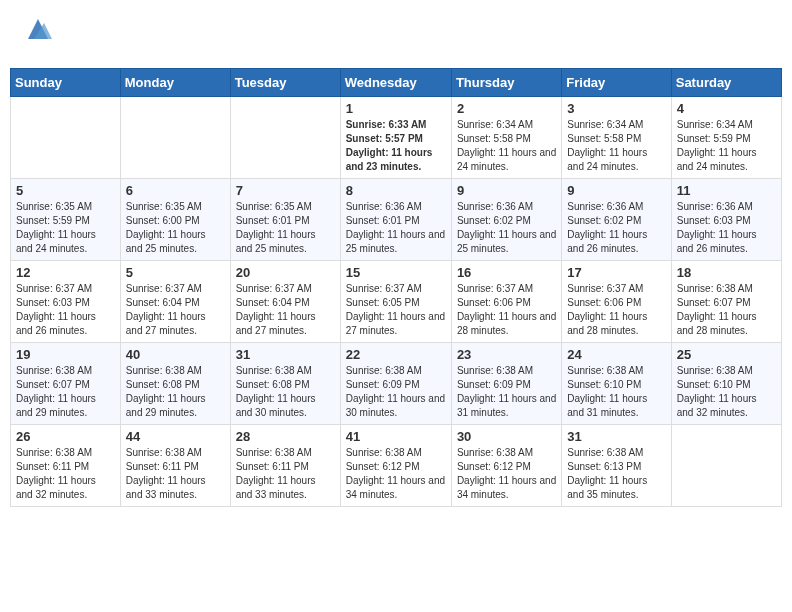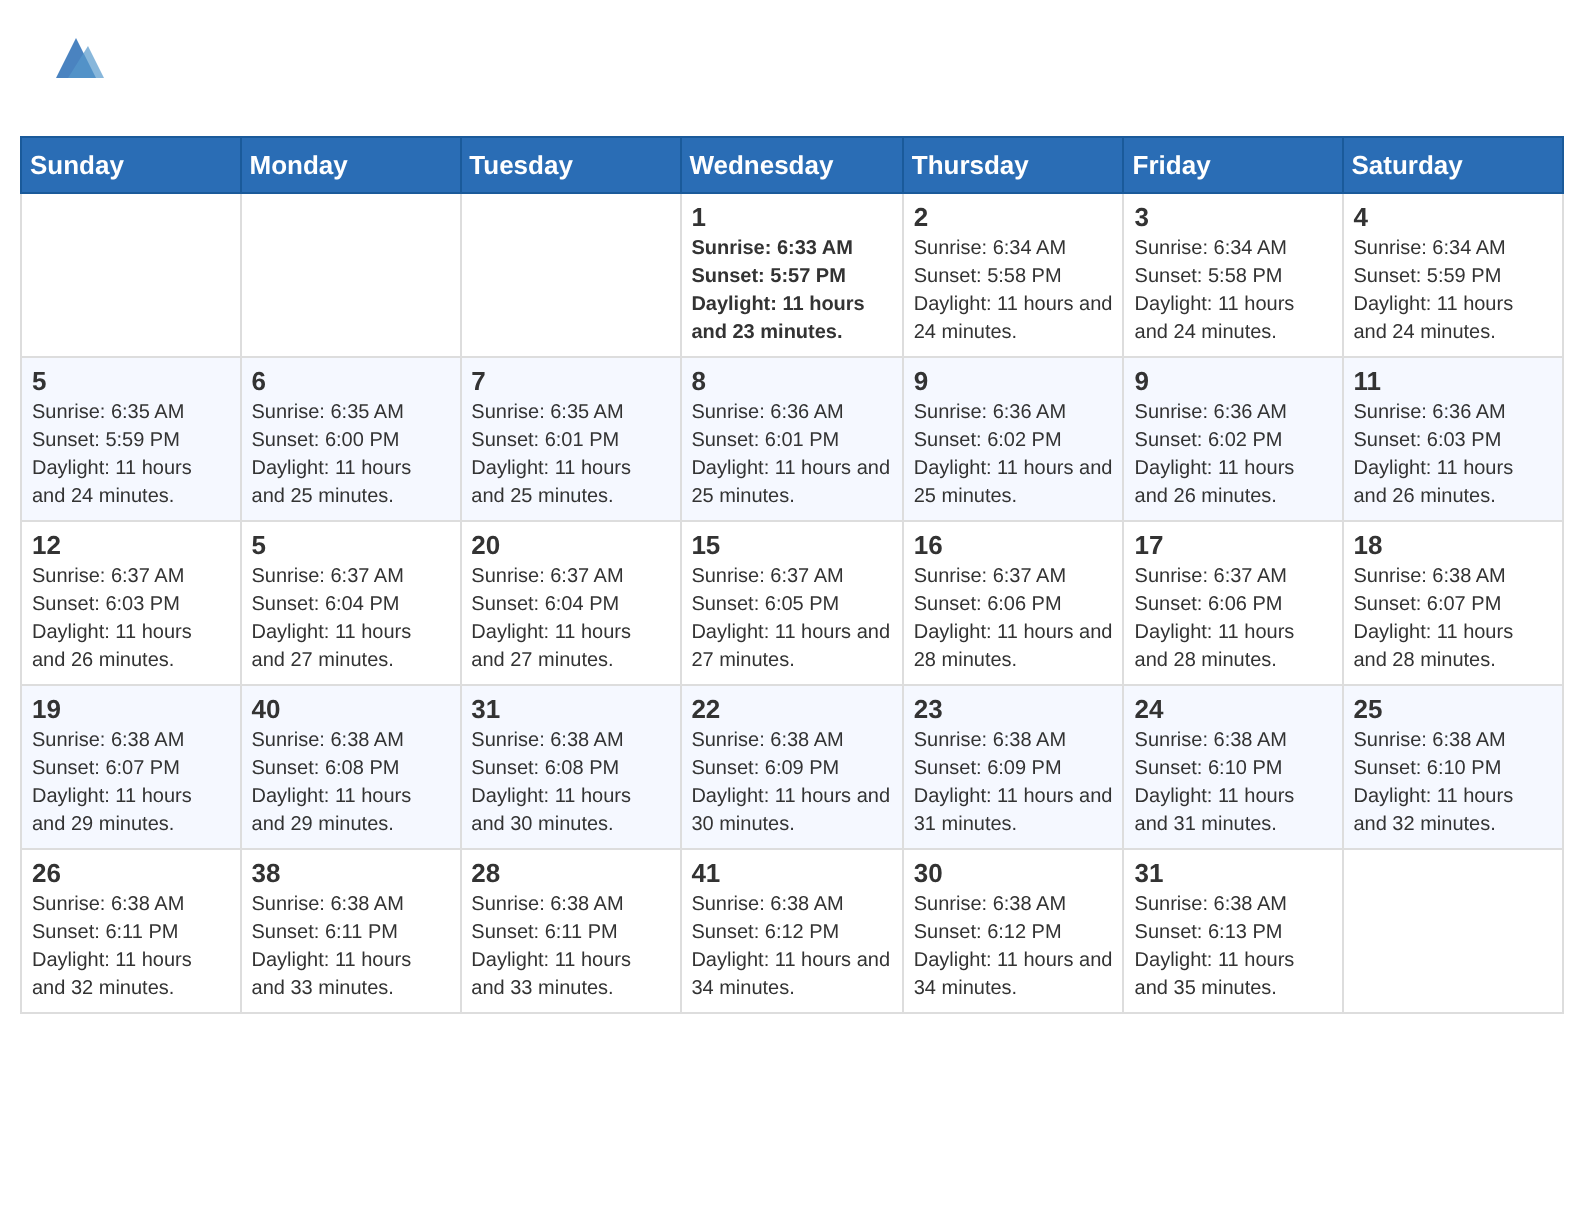--- a/index.html
+++ b/index.html
@@ -291,21 +291,21 @@
         </td>
       </tr>
       <tr>
         <td>
           <span class="day-number">26</span>
           <div class="day-info" style="white-space: pre-line;">Sunrise: 6:38 AM
 Sunset: 6:11 PM
 Daylight: 11 hours and 32 minutes.</div>
         </td>
         <td>
-          <span class="day-number">38</span>
+          <span class="day-number">44</span>
           <div class="day-info" style="white-space: pre-line;">Sunrise: 6:38 AM
 Sunset: 6:11 PM
 Daylight: 11 hours and 33 minutes.</div>
         </td>
         <td>
           <span class="day-number">28</span>
           <div class="day-info" style="white-space: pre-line;">Sunrise: 6:38 AM
 Sunset: 6:11 PM
 Daylight: 11 hours and 33 minutes.</div>
         </td>

